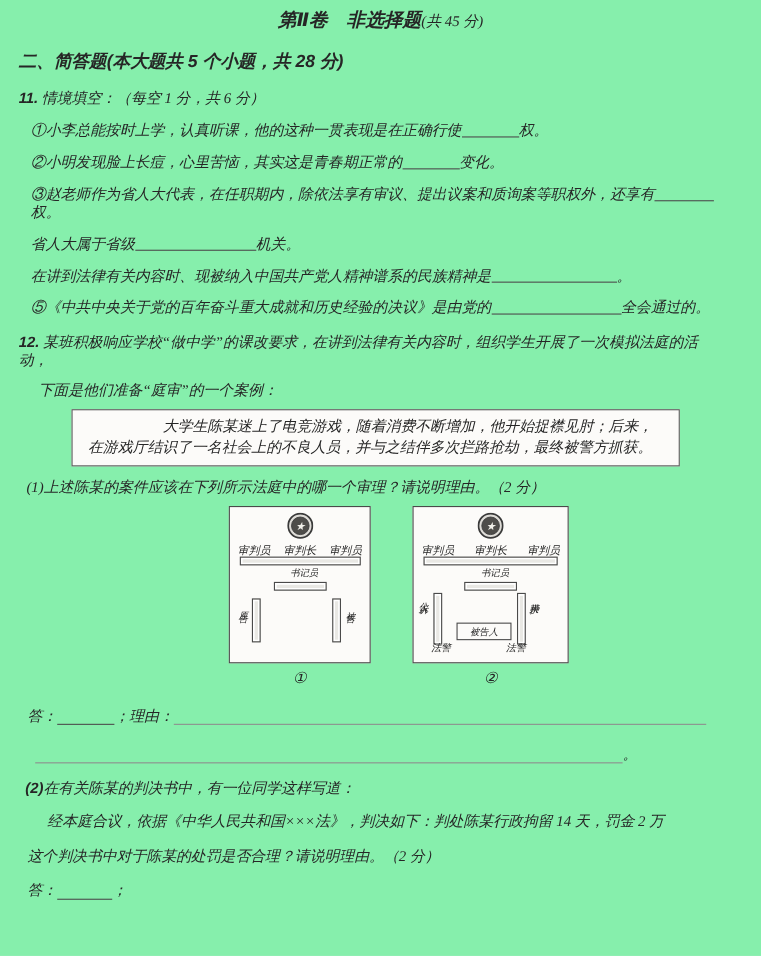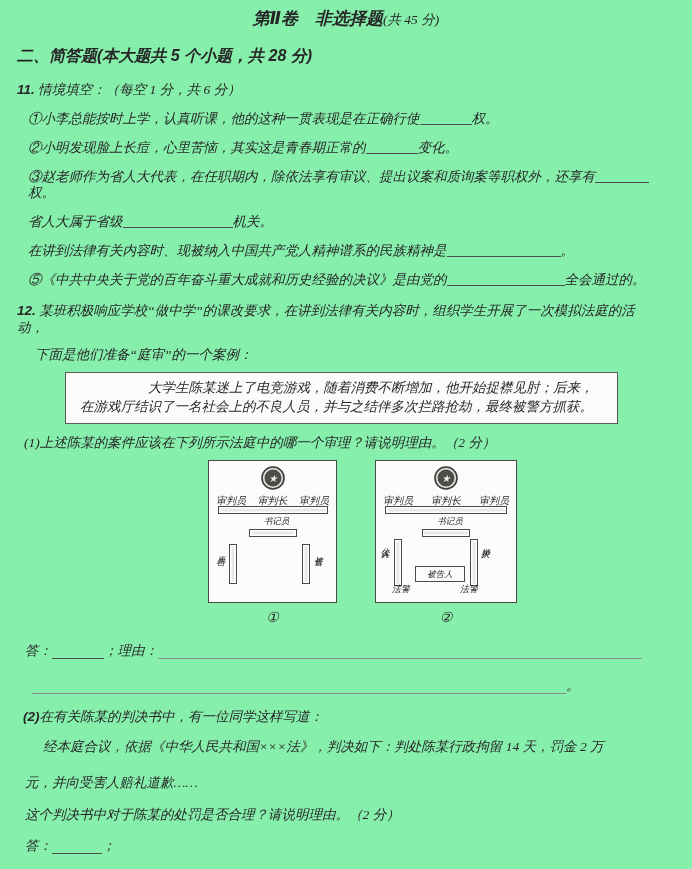--- a/index.html
+++ b/index.html
@@ -222,21 +222,20 @@
   <div class="ans-row row-cont">
     <span class="rule rule-cont"></span>
     <span>。</span>
   </div>
 
   <div class="row-p2intro">
     <span class="qnum">(2)</span><span>在有关陈某的判决书中，有一位同学这样写道：</span>
   </div>
 
   <div class="jline1">经本庭合议，依据《中华人民共和国×××法》，判决如下：判处陈某行政拘留 14 天，罚金 2 万</div>
-  <div class="jline2">元，并向受害人赔礼道歉……</div>
 
   <div class="row-p2q">这个判决书中对于陈某的处罚是否合理？请说明理由。（2 分）</div>
 
   <div class="ans-row row-ans2">
     <span>答：</span>
     <span class="blank" style="width:50px"></span>
     <span>；</span>
   </div>
 
 </div>

